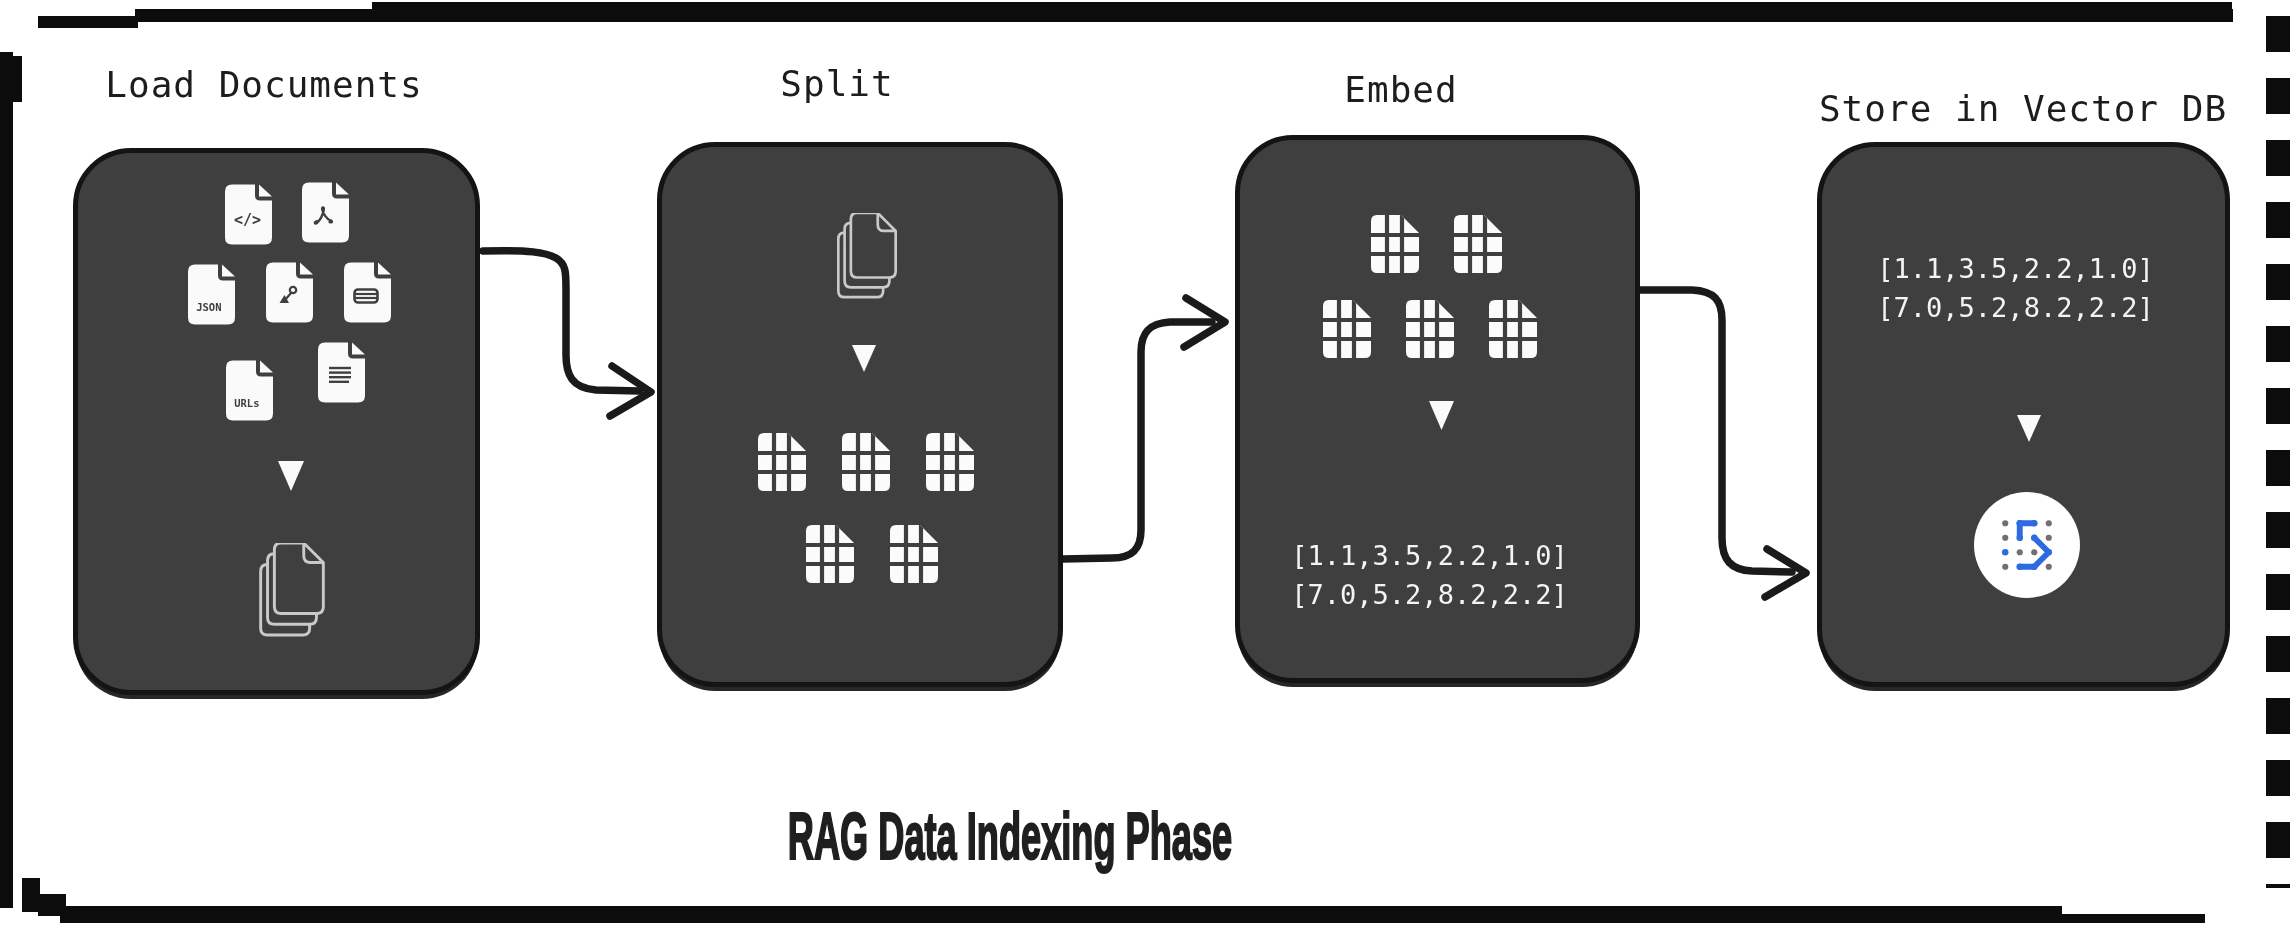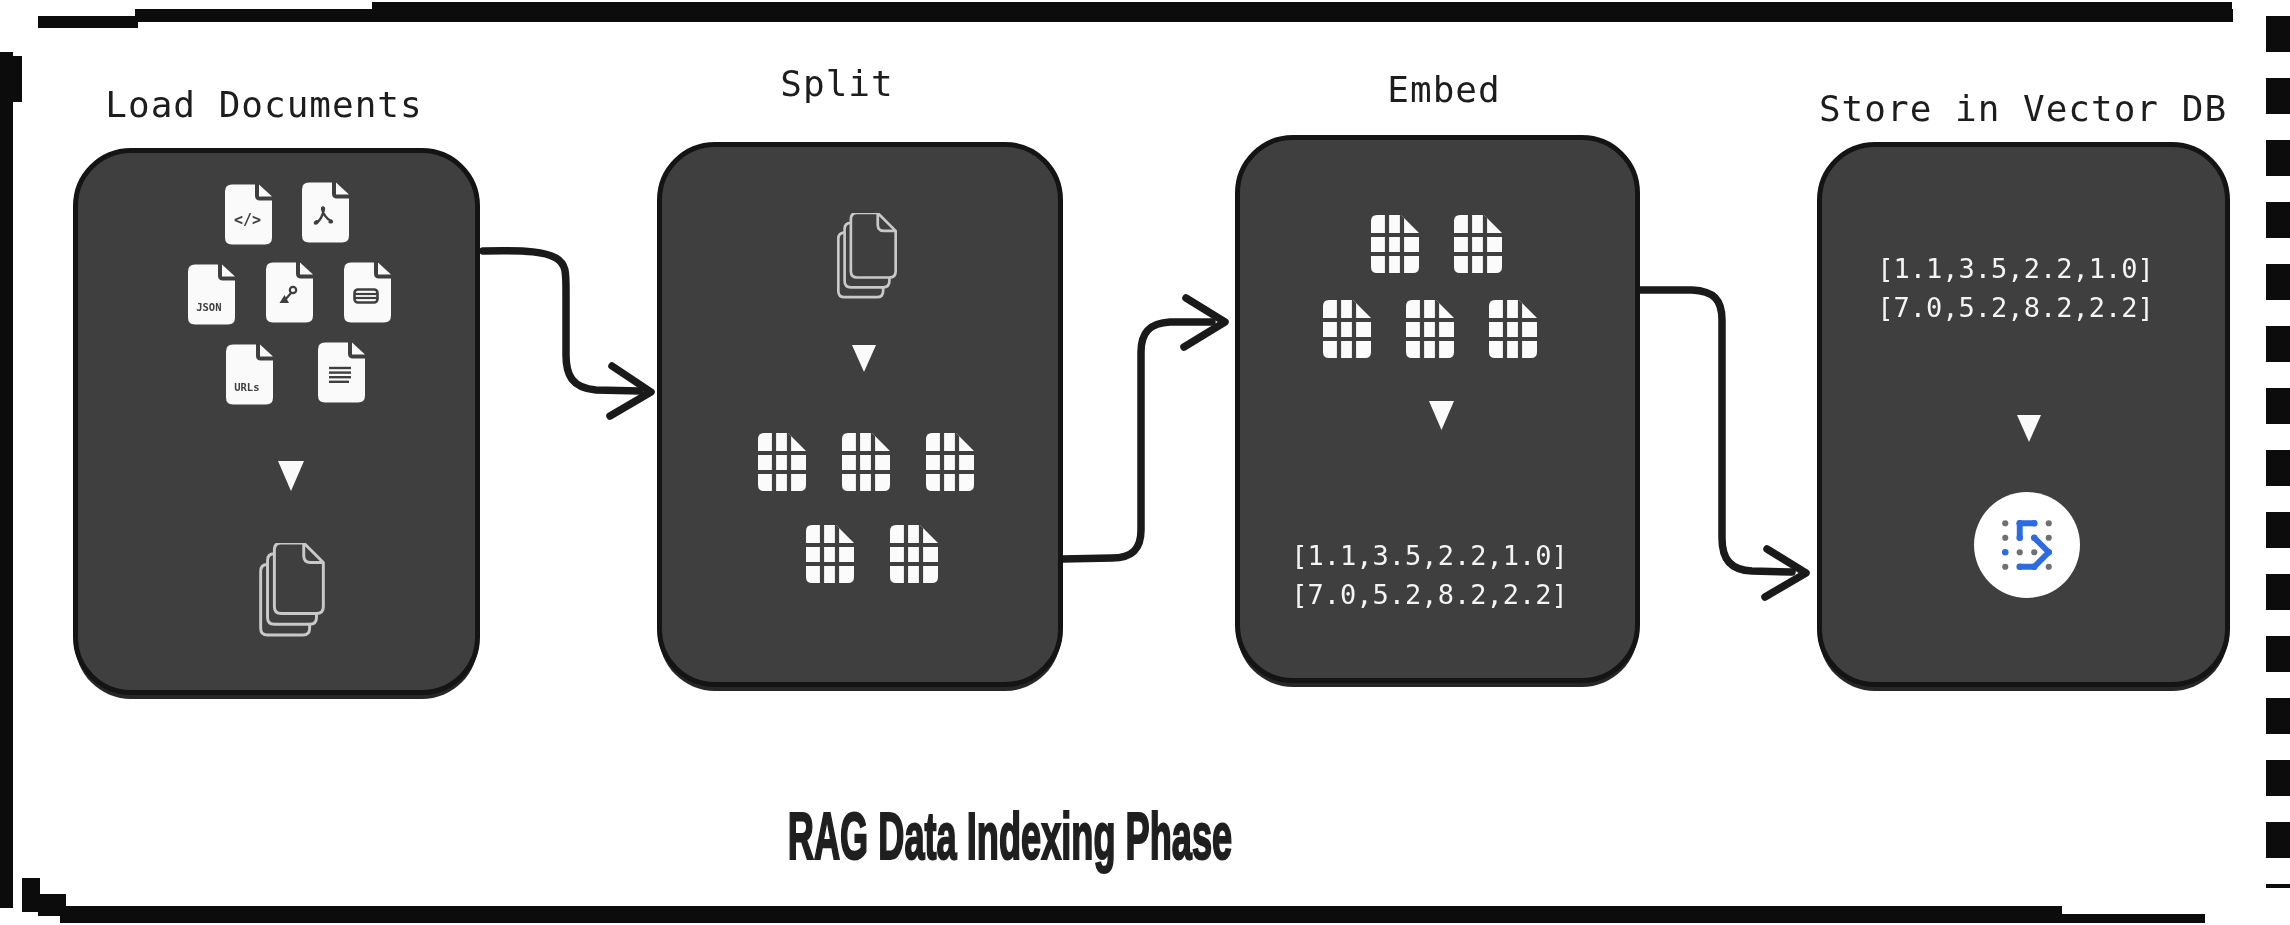--- a/index.html
+++ b/index.html
@@ -90,23 +90,23 @@
     <g fill="none" stroke="#1a1a1a" stroke-width="7.5" stroke-linecap="round" stroke-linejoin="round">
       <path d="M483,251 C530,250 545,252 556,258 C566,264 566,272 566,290 L566,355 C566,375 572,388 596,390 L640,391"></path>
       <path d="M612,366 L651,392 L610,416"></path>
       <path d="M1062,559 L1112,558 C1133,558 1141,548 1141,530 L1141,352 C1141,332 1150,323 1170,322 L1212,322"></path>
       <path d="M1186,298 L1225,322 L1184,347"></path>
       <path d="M1639,290 L1692,290 C1714,291 1722,300 1722,320 L1722,538 C1722,560 1731,570 1752,571 L1792,572"></path>
       <path d="M1767,549 L1806,573 L1765,597"></path>
     </g>
   </svg>
 
-  <div class="stage-label" style="left:264px;top:84px">Load Documents</div>
+  <div class="stage-label" style="left:264px;top:64px">Load Documents</div>
   <div class="stage-label" style="left:837px;top:63px">Split</div>
-  <div class="stage-label" style="left:1444px;top:69px">Embed</div>
+  <div class="stage-label" style="left:1401px;top:69px">Embed</div>
   <div class="stage-label" style="left:2023px;top:88px">Store in Vector DB</div>
 
   <div class="panel" style="left:73px;top:148px;width:397px;height:537px">
     <div class="fileicon" style="left:145px;top:30px">
       <svg class="base" viewBox="0 0 52 62">
           <use href="#sym-doc"></use>
         </svg>
       <span class="code-badge">&lt;/&gt;</span>
     </div>
     <div class="fileicon" style="left:222px;top:28px">
@@ -136,21 +136,21 @@
     <div class="fileicon" style="left:264px;top:108px">
       <svg class="base" viewBox="0 0 52 62">
           <use href="#sym-doc"></use>
         </svg>
       <svg class="glyph" width="28" height="26" viewBox="0 0 28 26">
         <rect x="2.5" y="6.5" width="23" height="13" rx="3.5" fill="none" stroke="#3f3f3f" stroke-width="2.6"></rect>
         <line x1="3" y1="11" x2="25" y2="11" stroke="#3f3f3f" stroke-width="2.2"></line>
         <line x1="3" y1="15" x2="25" y2="15" stroke="#3f3f3f" stroke-width="2.2"></line>
       </svg>
     </div>
-    <div class="fileicon" style="left:146px;top:190px">
+    <div class="fileicon" style="left:146px;top:206px">
       <svg class="base" viewBox="0 0 52 62">
           <use href="#sym-doc"></use>
         </svg>
       <span class="badge">URLs</span>
     </div>
     <div class="fileicon" style="left:238px;top:188px">
       <svg class="base" viewBox="0 0 52 62">
           <use href="#sym-doc"></use>
         </svg>
       <svg class="glyph" width="26" height="26" viewBox="0 0 26 26">

